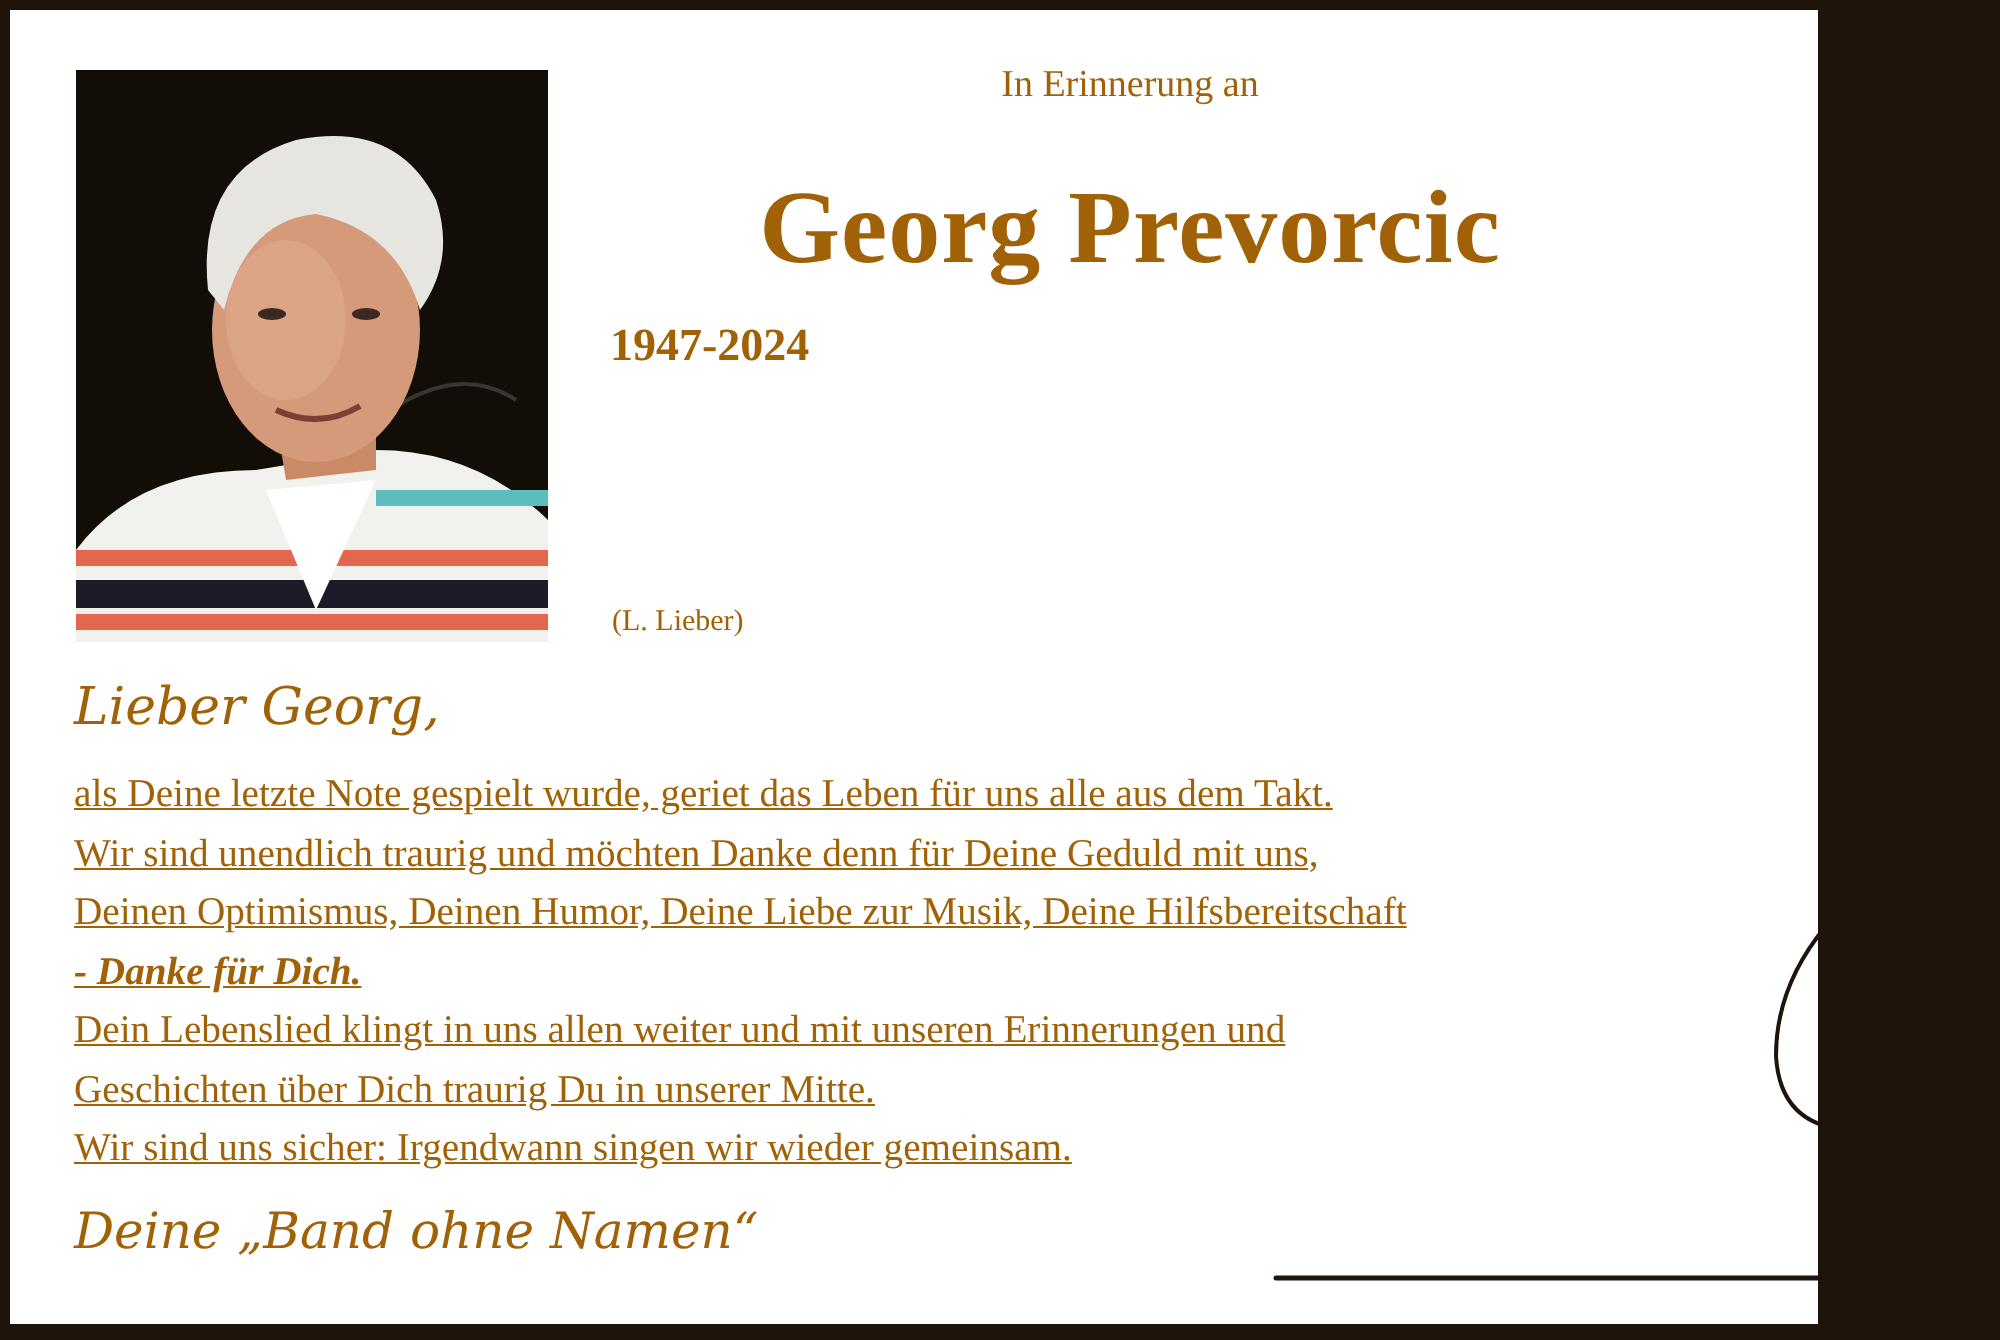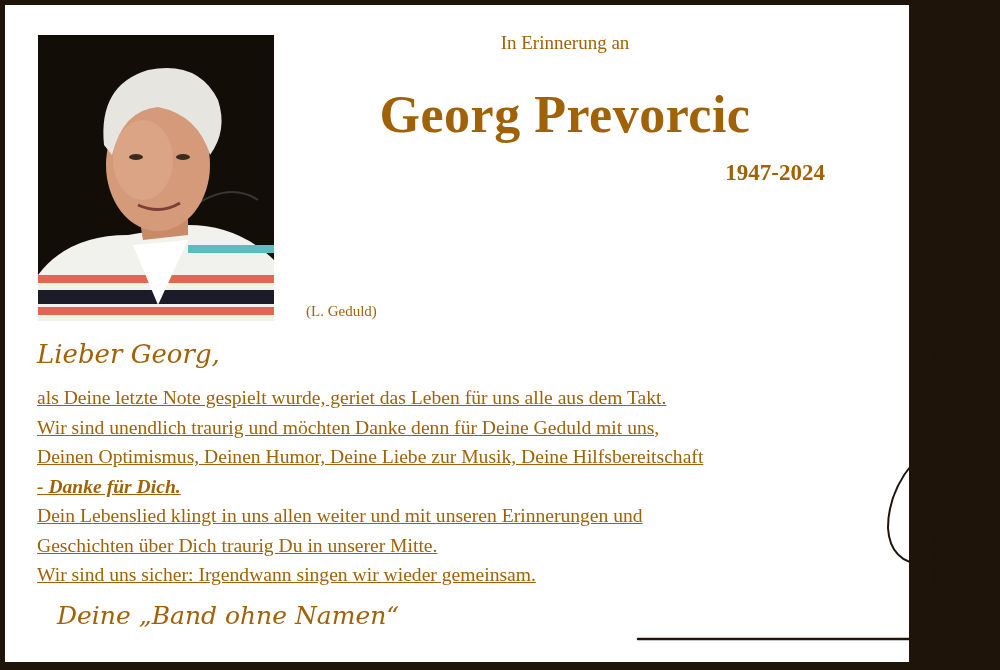--- a/index.html
+++ b/index.html
@@ -2,28 +2,28 @@
 <html><head>
 <meta charset="utf-8">
 <style>
   html, body { margin:0; padding:0; }
   body { width:1000px; height:670px; background:#1e140a; position:relative; overflow:hidden; }
   .card { position:absolute; left:5px; top:5px; width:904px; height:657px; background:#ffffff; color:#a16207; font-family:"Liberation Serif","DejaVu Serif",serif; }
   .photo { position:absolute; left:33px; top:30px; width:236px; height:286px; background:#140e09; overflow:hidden; }
   .photo svg { display:block; }
   .intro { position:absolute; left:300px; top:27px; width:520px; text-align:center; font-size:19px; }
   .name { position:absolute; left:300px; top:80px; width:520px; text-align:center; font-size:52px; font-weight:bold; letter-spacing:0.5px; }
-  .years { position:absolute; left:300px; top:155px; width:520px; text-align:right; font-size:23px; font-weight:bold; }
+  .years { position:absolute; left:300px; top:155px; width:520px; text-align:left; font-size:23px; font-weight:bold; }
   .quote { position:absolute; left:301px; top:212px; width:680px; font-size:17.4px; line-height:25px; }
   .quote-src { position:absolute; left:301px; top:298px; font-size:15px; }
   .salutation { position:absolute; left:32px; top:334px; font-family:"DejaVu Serif",serif; font-style:italic; font-size:26px;text-align:center; }
   .body { position:absolute; left:32px; top:378px; width:900px; font-size:19.6px; line-height:29.5px; }
   .body p { margin:0; white-space:nowrap;text-decoration:underline; }
   .body .thanks { font-weight:bold; font-style:italic; }
-  .signature { position:absolute; left:32px; top:596px; font-family:"DejaVu Serif",serif; font-style:italic; font-size:25px;margin-left:20px; }
+  .signature { position:absolute; left:32px; top:596px; font-family:"DejaVu Serif",serif; font-style:italic; font-size:25px; }
   .clef { position:absolute; left:628px; top:318px; }
 </style>
 </head>
 <body>
 
 <div class="card">
 
   <div class="photo" title="Portrait of an elderly man with white hair in a striped polo shirt">
     <svg width="236" height="286" viewBox="0 0 236 286">
       <rect width="236" height="286" fill="#130d08"></rect>
@@ -47,21 +47,21 @@
       <ellipse cx="145" cy="122" rx="7" ry="3" fill="#3a2a22"></ellipse>
 
       <path d="M100 170 Q122 180 142 168" stroke="#7a3f35" stroke-width="3" fill="none"></path>
     </svg>
   </div>
 
   <div class="intro">In Erinnerung an</div>
   <div class="name">Georg Prevorcic</div>
   <div class="years">1947-2024</div>
 
-  <div class="quote-src">(L. Geduld)</div>
+  <div class="quote-src">(L. Lieber)</div>
 
   <div class="salutation">Lieber Georg,</div>
 
   <div class="body">
     <p>als Deine letzte Note gespielt wurde, geriet das Leben für uns alle aus dem Takt.</p>
     <p>Wir sind unendlich traurig und möchten Danke denn für Deine Geduld mit uns,</p>
     <p>Deinen Optimismus, Deinen Humor, Deine Liebe zur Musik, Deine Hilfsbereitschaft</p>
     <p class="thanks">- Danke für Dich.</p>
     <p>Dein Lebenslied klingt in uns allen weiter und mit unseren Erinnerungen und</p>
     <p>Geschichten über Dich traurig Du in unserer Mitte.</p>

